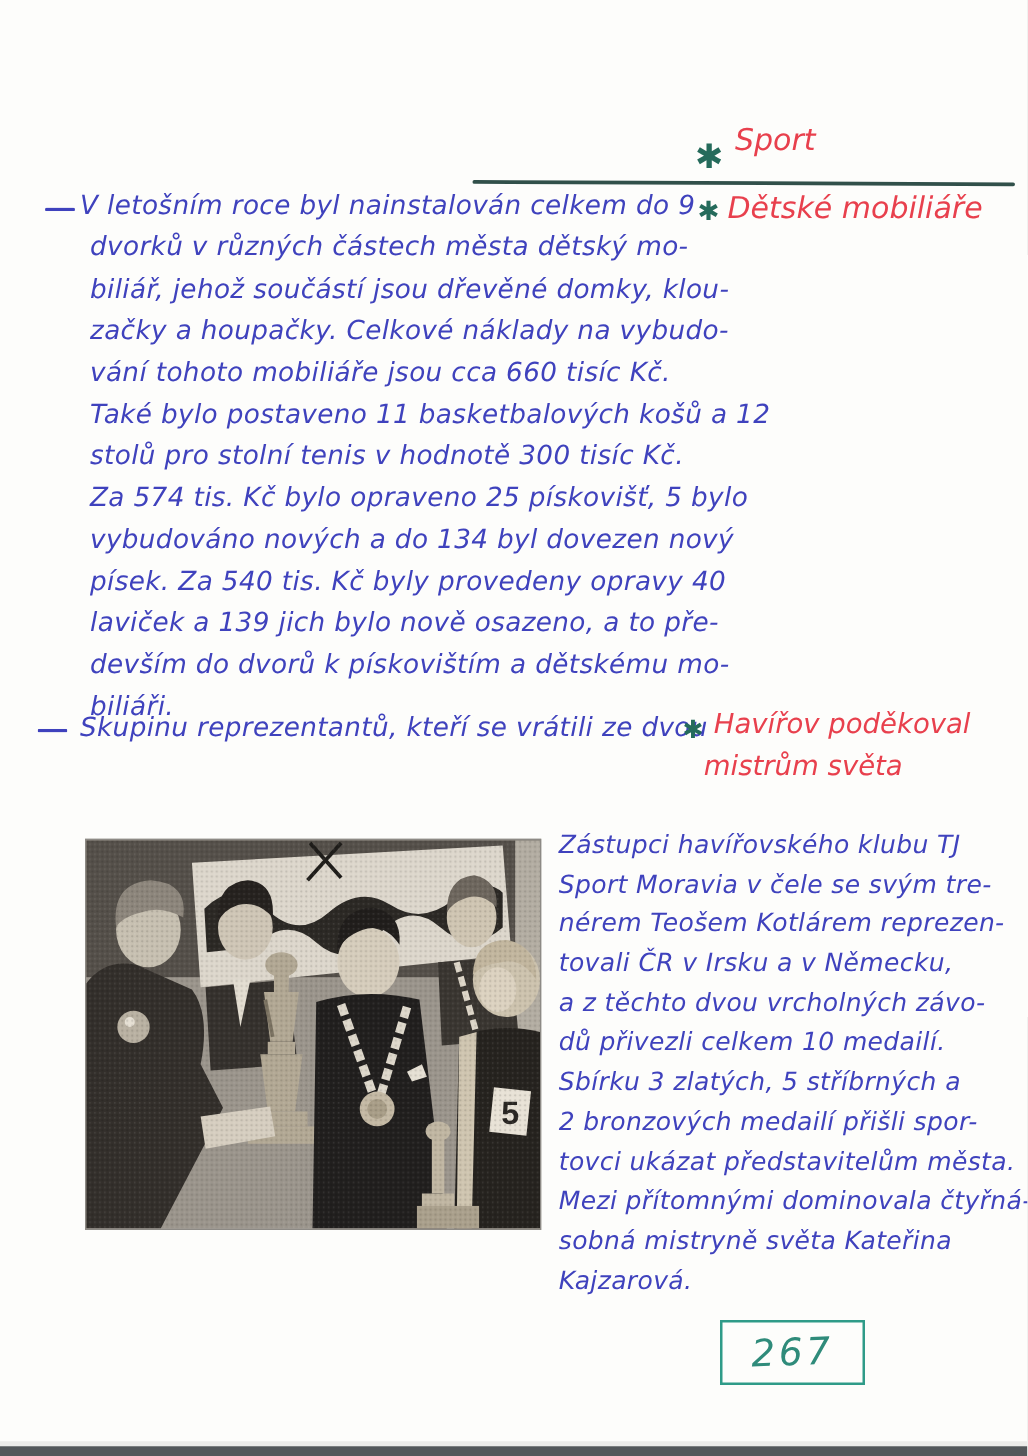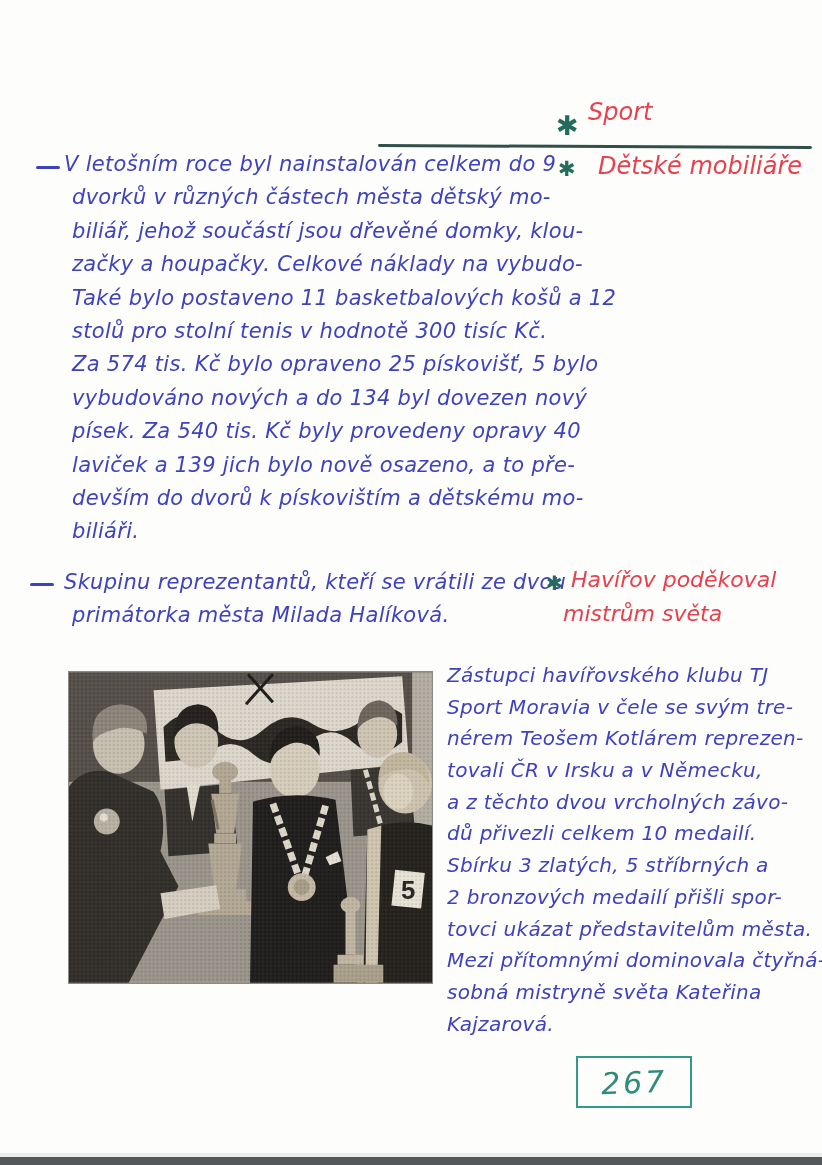--- a/index.html
+++ b/index.html
@@ -61,44 +61,44 @@
 </head>
 <body>
 
 <div class="page">
 
   <span class="star" style="left:556px;top:110px;font-size:27px;">✱</span>
   <span class="red" style="left:588px;top:98px;font-size:24px;">Sport</span>
   <div class="rule"></div>
 
   <span class="star" style="left:558px;top:157px;font-size:21px;">✱</span>
-  <span class="red" style="left:582px;top:152px;font-size:24px;margin-left:16px;">Dětské mobiliáře</span>
+  <span class="red" style="left:582px;top:152px;font-size:24px;">Dětské mobiliáře</span>
 
   <div class="dash" style="left:36px;top:166px;"></div>
 
   <div class="hw" style="left:64px;top:148px;">
     <div class="hw-line">V letošním roce byl nainstalován celkem do 9</div>
     <div class="hw-line ind">dvorků v různých částech města dětský mo-</div>
     <div class="hw-line ind">biliář, jehož součástí jsou dřevěné domky, klou-</div>
     <div class="hw-line ind">začky a houpačky. Celkové náklady na vybudo-</div>
+    <div class="hw-line ind">vání tohoto mobiliáře jsou cca 660 tisíc Kč.</div>
     <div class="hw-line ind">Také bylo postaveno 11 basketbalových košů a 12</div>
     <div class="hw-line ind">stolů pro stolní tenis v hodnotě 300 tisíc Kč.</div>
     <div class="hw-line ind">Za 574 tis. Kč bylo opraveno 25 pískovišť, 5 bylo</div>
     <div class="hw-line ind">vybudováno nových a do 134 byl dovezen nový</div>
     <div class="hw-line ind">písek. Za 540 tis. Kč byly provedeny opravy 40</div>
     <div class="hw-line ind">laviček a 139 jich bylo nově osazeno, a to pře-</div>
     <div class="hw-line ind">devším do dvorů k pískovištím a dětskému mo-</div>
     <div class="hw-line ind">biliáři.</div>
   </div>
 
   <div class="dash" style="left:30px;top:583px;"></div>
 
   <div class="hw" style="left:64px;top:566px;">
     <div class="hw-line">Skupinu reprezentantů, kteří se vrátili ze dvou</div>
-    <div class="hw-line ind">primátorka města Milada Halíková.</div>
   </div>
 
   <span class="star" style="left:546px;top:571px;font-size:20px;">✱</span>
   <span class="red" style="left:563px;top:601px;font-size:22px;">mistrům světa</span>
   <span class="red" style="left:571px;top:567px;font-size:22px;">Havířov poděkoval</span>
 
   <div class="photo">
     <svg viewBox="0 0 365 312">
       <defs>
         <pattern id="ht" width="4" height="4" patternUnits="userSpaceOnUse">

